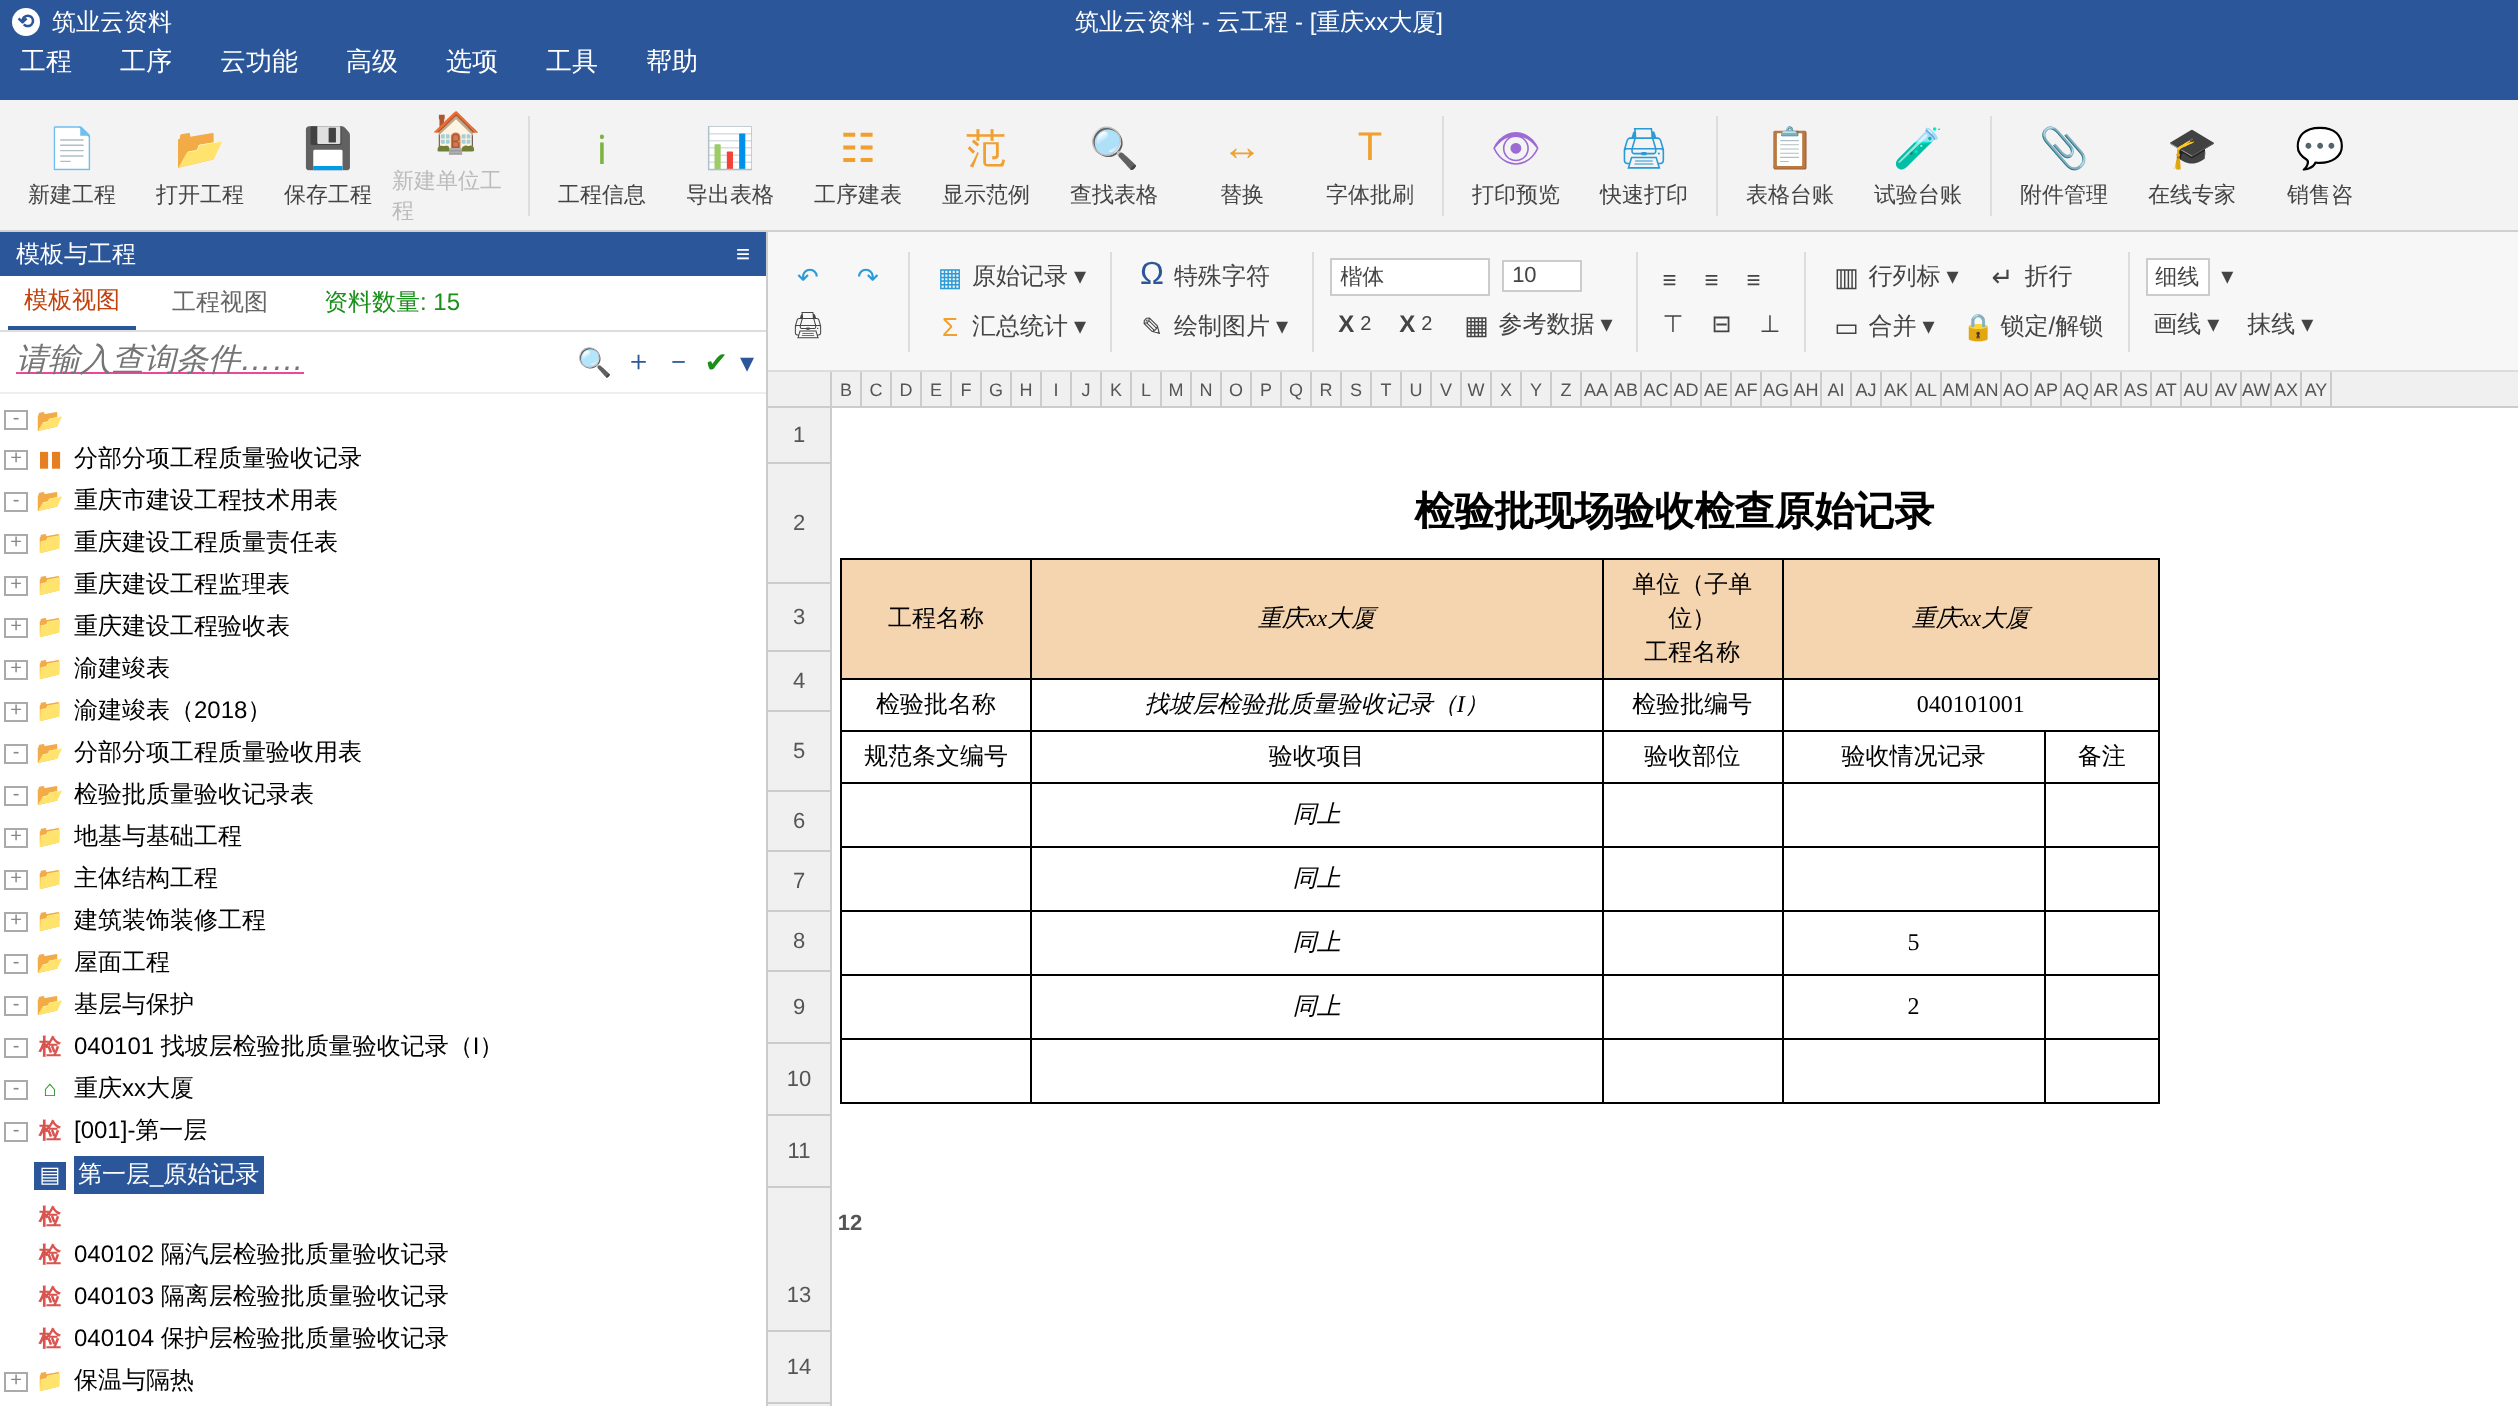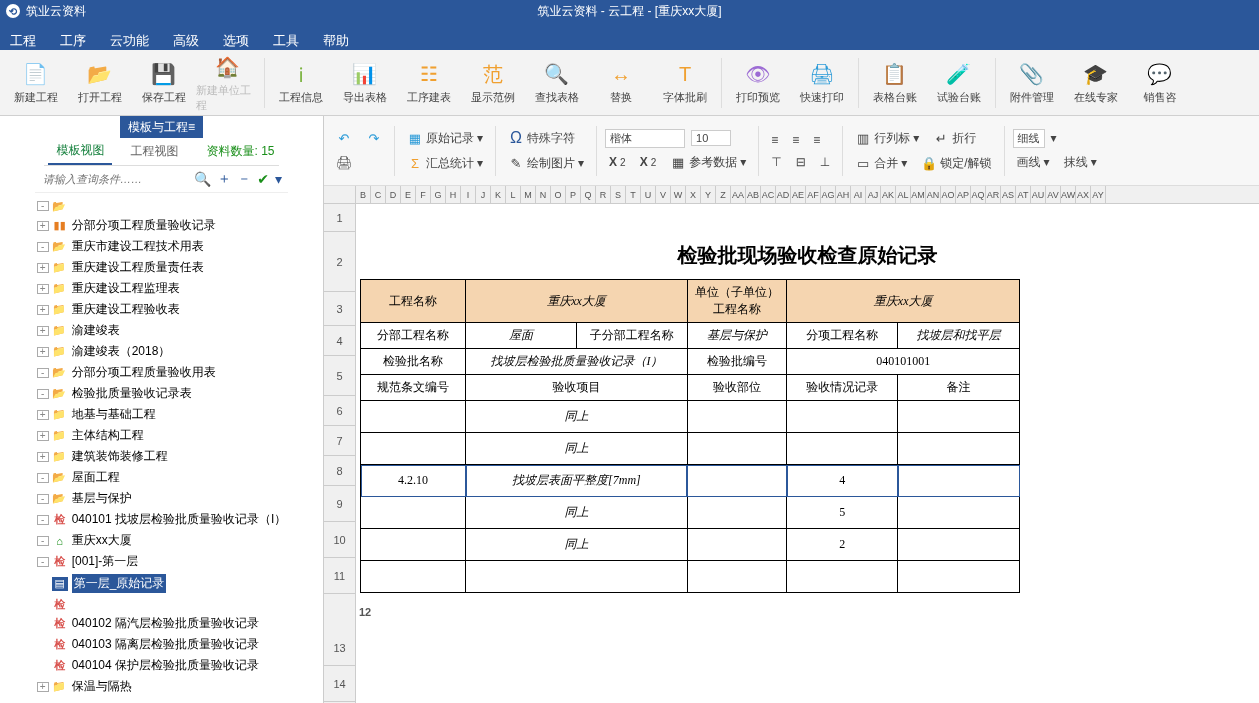--- a/index.html
+++ b/index.html
@@ -5,42 +5,42 @@
 * { margin: 0; padding: 0; box-sizing: border-box; font-family: "Microsoft YaHei", sans-serif; }
 body { width: 1259px; height: 703px; overflow: hidden; background: #fff; font-size: 12px; }
 
 
 .titlebar { background: #2b579a; color: #fff; height: 22px; display: flex; align-items: center; padding: 0 6px; }
 .titlebar .app-icon { width: 14px; height: 14px; border-radius: 50%; background: #fff; color: #2b579a; display: flex; align-items: center; justify-content: center; font-size: 10px; margin-right: 6px; font-weight: bold; }
 .titlebar .app-name { font-size: 12px; }
 .titlebar .doc-title { position: absolute; left: 50%; transform: translateX(-50%); font-size: 12px; }
 
 
-.menubar { background: #2b579a; color: #fff; height: 28px; display: flex; align-items: flex-end; padding: 0 10px; gap: 24px; }
+.menubar { background: #2b579a; color: #fff; height: 28px; display: flex; align-items: flex-start; padding: 0 10px; gap: 24px; }
 .menubar span { font-size: 13px; cursor: pointer; }
 
 
 .toolbar { background: #f3f3f3; height: 66px; display: flex; align-items: center; padding: 0 4px; border-bottom: 1px solid #d0d0d0; }
 .tool-item { display: flex; flex-direction: column; align-items: center; justify-content: center; width: 64px; height: 60px; cursor: pointer; font-size: 11px; color: #444; }
 .tool-item.disabled { color: #bbb; }
 .tool-icon { width: 28px; height: 28px; display: flex; align-items: center; justify-content: center; font-size: 20px; margin-bottom: 2px; }
 .sep { width: 1px; height: 50px; background: #ddd; margin: 0 4px; }
 
 
 .main { display: flex; height: calc(703px - 22px - 28px - 66px); }
 
 
-.left { width: 324px; border-right: 1px solid #ccc; display: flex; flex-direction: column; background: #fff; align-items: center; }
+.left { width: 384px; border-right: 1px solid #ccc; display: flex; flex-direction: column; background: #fff; }
 .left-title { background: #2b579a; color: #fff; height: 22px; display: flex; align-items: center; padding: 0 8px; font-size: 12px; justify-content: space-between; }
 .left-tabs { display: flex; align-items: center; height: 28px; border-bottom: 1px solid #ddd; padding: 0 4px; gap: 10px; }
 .left-tabs .tab { padding: 4px 8px; font-size: 12px; color: #666; cursor: pointer; }
-.left-tabs .tab.active { color: #15803d; border-bottom: 2px solid #2b579a; }
+.left-tabs .tab.active { color: #c2410c; border-bottom: 2px solid #2b579a; }
 .left-tabs .count { color: #1a8f1a; font-size: 12px; margin-left: 10px; }
 .search-row { display: flex; align-items: center; padding: 4px 6px; gap: 6px; border-bottom: 1px solid #eee; }
-.search-row input { flex: 1; border: none; outline: none; font-size: 11px; color: #8b5cf6; font-style: italic; padding: 2px; }
+.search-row input { flex: 1; border: none; outline: none; font-size: 16px; color: #ec4899; font-style: italic; padding: 2px; text-decoration: underline; }
 .search-row .sicon { color: #2b579a; font-size: 14px; cursor: pointer; }
 .tree { flex: 1; overflow: auto; padding: 4px 2px; font-size: 12px; }
 .tree .node { display: flex; align-items: center; padding: 2px 0; white-space: nowrap; cursor: pointer; }
 .tree .exp { width: 12px; text-align: center; color: #888; font-size: 10px; border:1px solid #aaa; height:10px; line-height:8px; margin-right:3px;}
 .tree .noexp { width: 15px; }
 .tree .icon { width: 16px; height: 14px; margin-right: 4px; display:inline-flex; align-items:center; justify-content:center; font-size:11px;}
 .folder { color: #f0a030; }
 .folder-closed { color: #f0a030; }
 .bar-icon { color: #e67e22; }
 .green-home { color: #1a8f1a; }
@@ -492,28 +492,20 @@
           <table class="form-table">
             <tbody>
                 <tr>
               <td class="hdr" style="width:95px">工程名称</td>
               <td colspan="2" class="hdr kaiti">重庆xx大厦</td>
               <td class="hdr" style="white-space:pre-line;width:90px">单位（子单位）
 工程名称</td>
               <td colspan="2" class="hdr kaiti">重庆xx大厦</td>
             </tr>
             <tr>
-              <td class="lab">分部工程名称</td>
-              <td class="kaiti" style="width:100px">屋面</td>
-              <td class="lab" style="width:100px">子分部工程名称</td>
-              <td class="kaiti">基层与保护</td>
-              <td class="lab" style="width:100px">分项工程名称</td>
-              <td class="kaiti" style="width:110px">找坡层和找平层</td>
-            </tr>
-            <tr>
               <td class="lab">检验批名称</td>
               <td colspan="2" class="kaiti">找坡层检验批质量验收记录（I）</td>
               <td class="lab">检验批编号</td>
               <td colspan="2">040101001</td>
             </tr>
             <tr>
               <td>规范条文编号</td>
               <td colspan="2">验收项目</td>
               <td>验收部位</td>
               <td>验收情况记录</td>
@@ -528,27 +520,20 @@
                   <td style="height: 32px;"></td>
                   <td style="height: 32px;"></td>
                 </tr>
                 <tr>
                   <td style="height: 32px;"></td>
                   <td colspan="2" class="kaiti" style="height: 32px;">同上</td>
                   <td style="height: 32px;"></td>
                   <td style="height: 32px;"></td>
                   <td style="height: 32px;"></td>
                 </tr>
-                <tr class="row-sel">
-                  <td style="height: 32px;">4.2.10</td>
-                  <td colspan="2" class="kaiti" style="height: 32px;">找坡层表面平整度[7mm]</td>
-                  <td style="height: 32px;"></td>
-                  <td style="height: 32px;">4</td>
-                  <td style="height: 32px;"></td>
-                </tr>
                 <tr>
                   <td style="height: 32px;"></td>
                   <td colspan="2" class="kaiti" style="height: 32px;">同上</td>
                   <td style="height: 32px;"></td>
                   <td style="height: 32px;">5</td>
                   <td style="height: 32px;"></td>
                 </tr>
                 <tr>
                   <td style="height: 32px;"></td>
                   <td colspan="2" class="kaiti" style="height: 32px;">同上</td>

